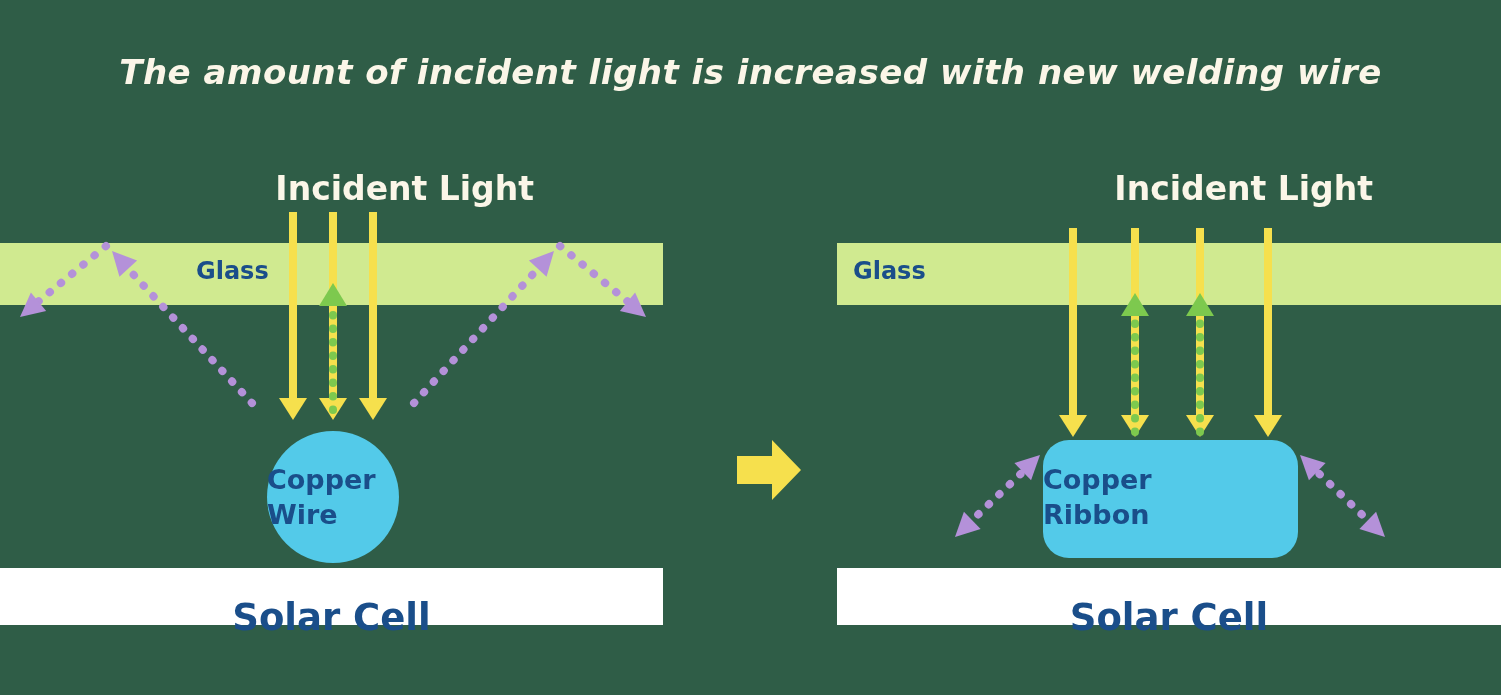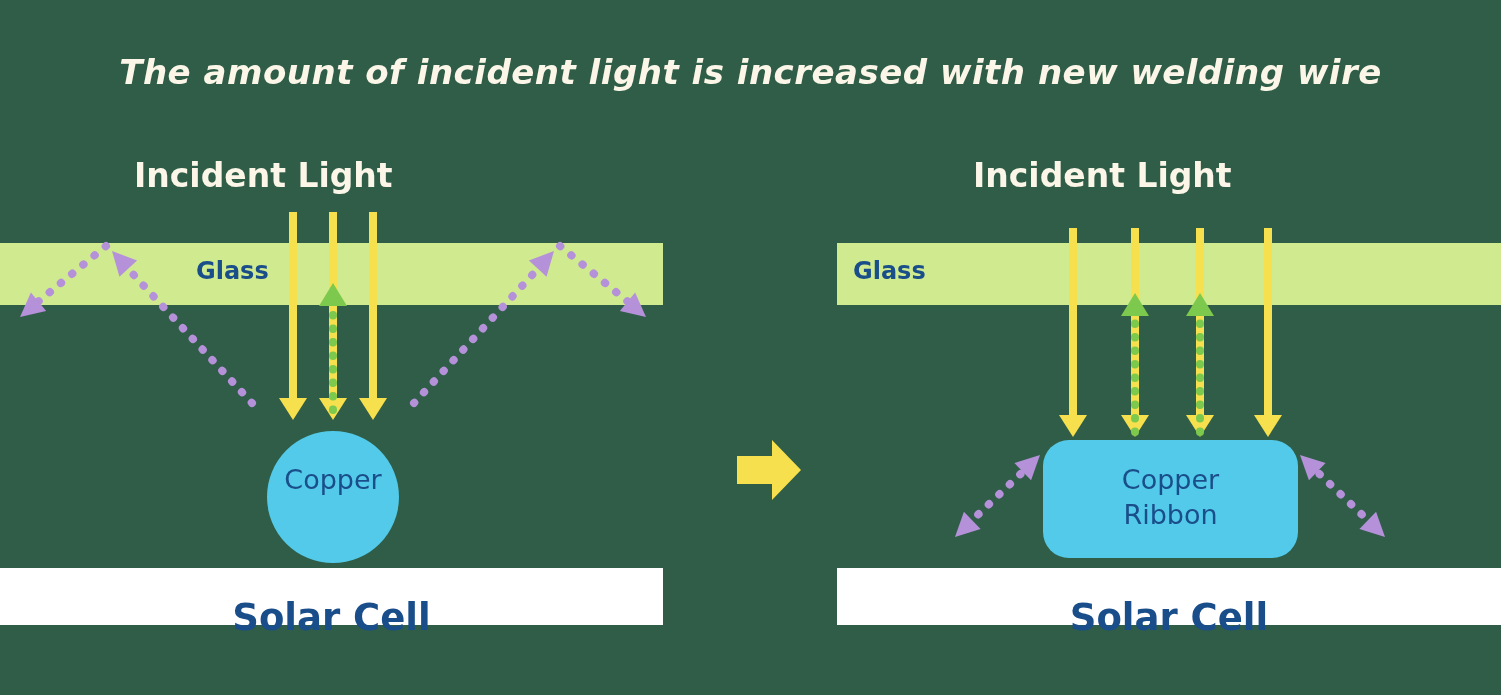--- a/index.html
+++ b/index.html
@@ -30,34 +30,34 @@
   .head-purple    { fill: var(--purple); }
   .transition-fill{ fill: var(--yellow); }
 
   
   .title {
     position: absolute; left: 0; right: 0; top: 52px;
     text-align: center; font-size: 34px; font-weight: bold;
     letter-spacing: 0.5px; color: var(--text-light); font-style: italic;
   }
   .incident {
-    position: absolute; top: 156px; width: 400px; text-align: left;
+    position: absolute; top: 169px; width: 400px; text-align: right;
     font-size: 33px; font-weight: bold; color: var(--text-light);
   }
   .incident-left  { left: 134px; }
   .incident-right { left: 973px; }
   .glass-label {
     position: absolute; top: 257px; font-size: 24px; font-weight: bold;
     color: var(--text-navy);
   }
   .glass-label-left  { left: 196px; }
   .glass-label-right { left: 853px; }
   .conductor-label {
-    position: absolute; text-align: center; font-size: 27px;
-    font-weight: normal; color: var(--text-navy); line-height: 1.3;
+    position: absolute; font-size: 27px;
+    font-weight: bold; color: var(--text-navy); line-height: 1.3;
   }
   .conductor-label-left  { left: 267px;  top: 462px; width: 132px; }
   .conductor-label-right { left: 1043px; top: 462px; width: 255px; }
   .conductor-label span { display: block; }
   .solar-label {
     position: absolute; top: 596px; text-align: center; font-size: 37px;
     font-weight: bold; color: var(--text-navy);
   }
   .solar-label-left  { left: 0;     width: 663px; }
   .solar-label-right { left: 837px; width: 664px; }
@@ -141,20 +141,21 @@
   <div class="title">The amount of incident light is increased with new welding wire</div>
 
   <div class="incident incident-left">Incident Light</div>
   <div class="incident incident-right">Incident Light</div>
 
   <div class="glass-label glass-label-left">Glass</div>
   <div class="glass-label glass-label-right">Glass</div>
 
   <div class="conductor-label conductor-label-left">
     <span>Copper</span>
+    <span>Wire</span>
   </div>
   <div class="conductor-label conductor-label-right">
     <span>Copper</span>
     <span>Ribbon</span>
   </div>
 
   <div class="solar-label solar-label-left">Solar Cell</div>
   <div class="solar-label solar-label-right">Solar Cell</div>
 
 </div>

